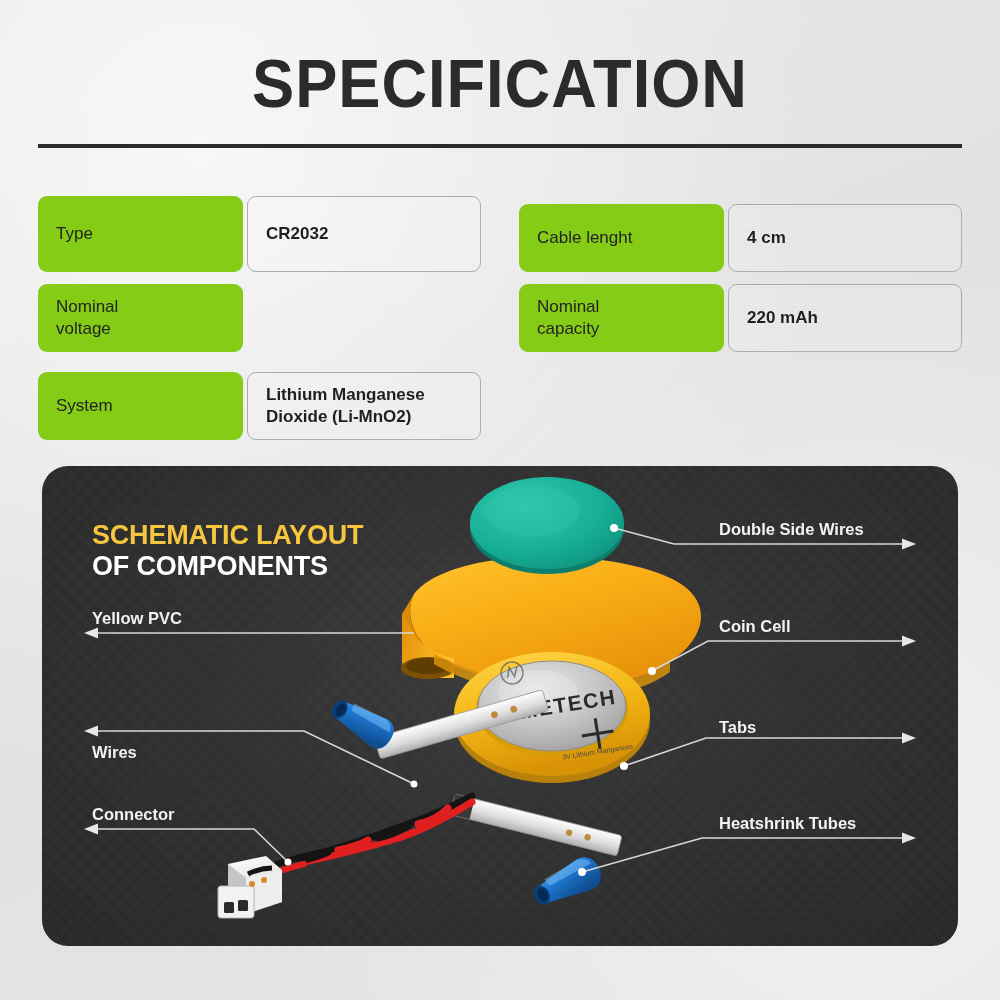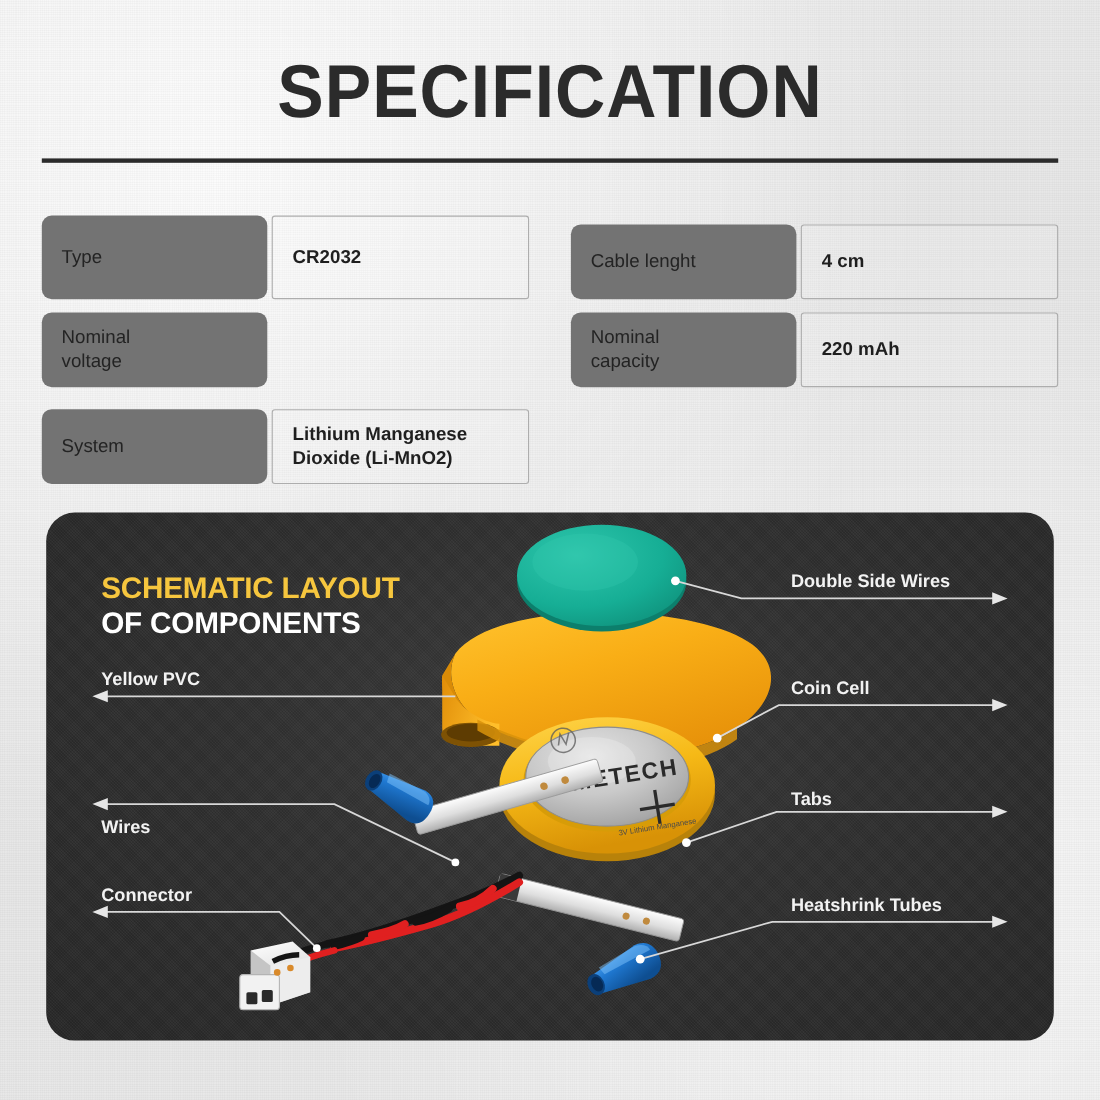--- a/index.html
+++ b/index.html
@@ -75,34 +75,34 @@
     grid-template-columns: 1fr 1fr;
     column-gap: 38px;
     row-gap: 12px;
   }
   .spec-row {
     display: grid;
     grid-template-columns: 205px 1fr;
     column-gap: 4px;
   }
   .spec-label {
-    background: #737373;
+    background: #84cc16;
     border-radius: 9px;
     min-height: 68px;
     display: flex;
     align-items: center;
     padding: 6px 18px;
     font-size: 17px;
     line-height: 22px;
     font-weight: 400;
     color: #232323;
   }
   .spec-value {
     border: 1.4px solid #adadad;
-    border-radius: 3px;
+    border-radius: 9px;
     min-height: 68px;
     display: flex;
     align-items: center;
     padding: 6px 18px;
     font-size: 17px;
     line-height: 22px;
     font-weight: 700;
     color: #1f1f1f;
     background: rgba(255,255,255,0.12);
   }

